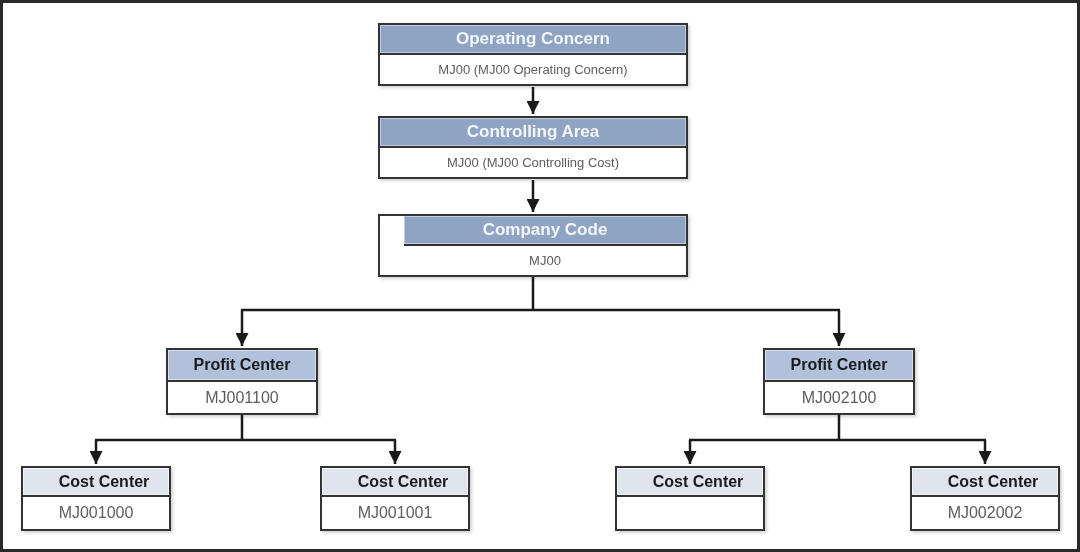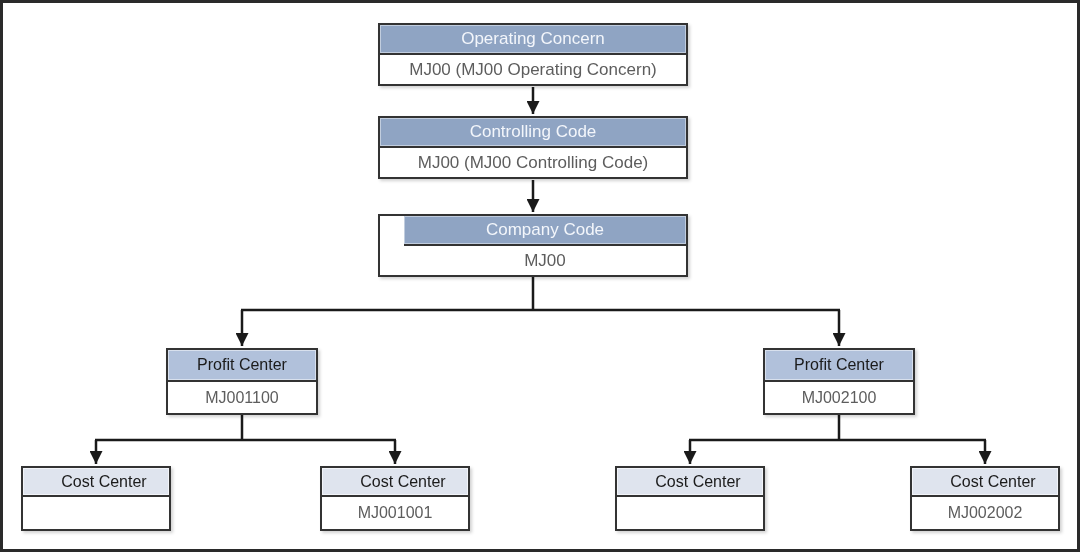--- a/index.html
+++ b/index.html
@@ -33,41 +33,41 @@
     box-shadow: 2px 2px 3px rgba(0,0,0,0.18);
     display: flex;
     flex-direction: column;
   }
   .node-header {
     box-sizing: border-box;
     border-bottom: 2px solid #333333;
     display: flex;
     align-items: center;
     justify-content: center;
-    font-weight: normal;
+    font-weight: bold;
   }
   .node-body {
     box-sizing: border-box;
     flex: 1;
     display: flex;
     align-items: center;
     justify-content: center;
     color: #5d5d5d;
     background: #ffffff;
   }
   
   .lvl1 { left: 375px; width: 310px; height: 63px; }
   .lvl1 .node-header {
     height: 30px;
     background: #8fa4c3;
     color: #f3f6fb;
     font-size: 17px;
     box-shadow: inset 0 0 0 1px rgba(255,255,255,0.45);
   }
-  .lvl1 .node-body { font-size: 17px; border-radius: 8px; }
+  .lvl1 .node-body { font-size: 13px; border-radius: 8px; }
   
   .lvl2 { width: 152px; height: 67px; top: 345px; }
   .lvl2 .node-header {
     height: 32px;
     background: #b1c1db;
     color: #1b1b1b;
     font-size: 16px;
     box-shadow: inset 0 0 0 1px rgba(255,255,255,0.5);
   }
   .lvl2 .node-body { font-size: 16px; }
@@ -116,41 +116,42 @@
     <path d="M687,437 L687,461" stroke="#1a1a1a" stroke-width="2.5" fill="none" marker-end="url(#arrow)"></path>
     <path d="M982,437 L982,461" stroke="#1a1a1a" stroke-width="2.5" fill="none" marker-end="url(#arrow)"></path>
   </svg>
 
   <div class="node lvl1" id="node-operating-concern">
     <div class="node-header">Operating Concern</div>
     <div class="node-body">MJ00 (MJ00 Operating Concern)</div>
   </div>
 
   <div class="node lvl1" id="node-controlling-area">
-    <div class="node-header">Controlling Code</div>
-    <div class="node-body">MJ00 (MJ00 Controlling Code)</div>
+    <div class="node-header">Controlling Area</div>
+    <div class="node-body">MJ00 (MJ00 Controlling Cost)</div>
   </div>
 
   <div class="node lvl1" id="node-company-code">
     <div class="node-header">Company Code</div>
     <div class="node-body">MJ00</div>
   </div>
 
   <div class="node lvl2" id="node-profit-center-1">
     <div class="node-header">Profit Center</div>
     <div class="node-body">MJ001100</div>
   </div>
 
   <div class="node lvl2" id="node-profit-center-2">
     <div class="node-header">Profit Center</div>
     <div class="node-body">MJ002100</div>
   </div>
 
   <div class="node lvl3" id="node-cost-center-1">
     <div class="node-header">Cost Center</div>
+    <div class="node-body">MJ001000</div>
   </div>
 
   <div class="node lvl3" id="node-cost-center-2">
     <div class="node-header">Cost Center</div>
     <div class="node-body">MJ001001</div>
   </div>
 
   <div class="node lvl3" id="node-cost-center-3">
     <div class="node-header">Cost Center</div>
   </div>

